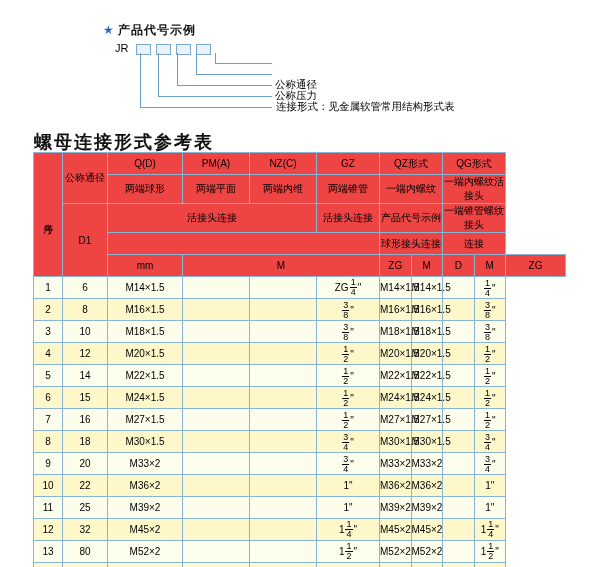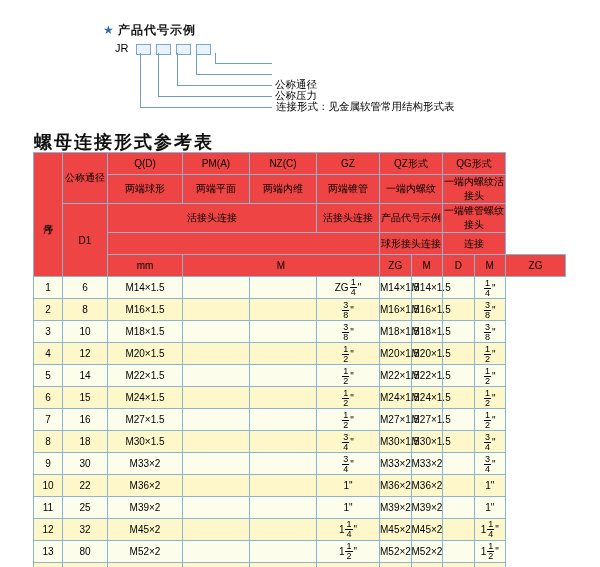--- a/index.html
+++ b/index.html
@@ -322,21 +322,21 @@
         <td><span class="fwrap">
             <span class="frac">
               <span class="n">3</span>
               <span class="d">4</span>
             </span>
             <span class="int">"</span>
           </span></td>
       </tr>
       <tr class="odd">
         <td>9</td>
-        <td>30</td>
+        <td>20</td>
         <td>M33×2</td>
         <td></td>
         <td></td>
         <td><span class="fwrap">
             <span class="frac">
               <span class="n">3</span>
               <span class="d">4</span>
             </span>
             <span class="int">"</span>
           </span></td>

